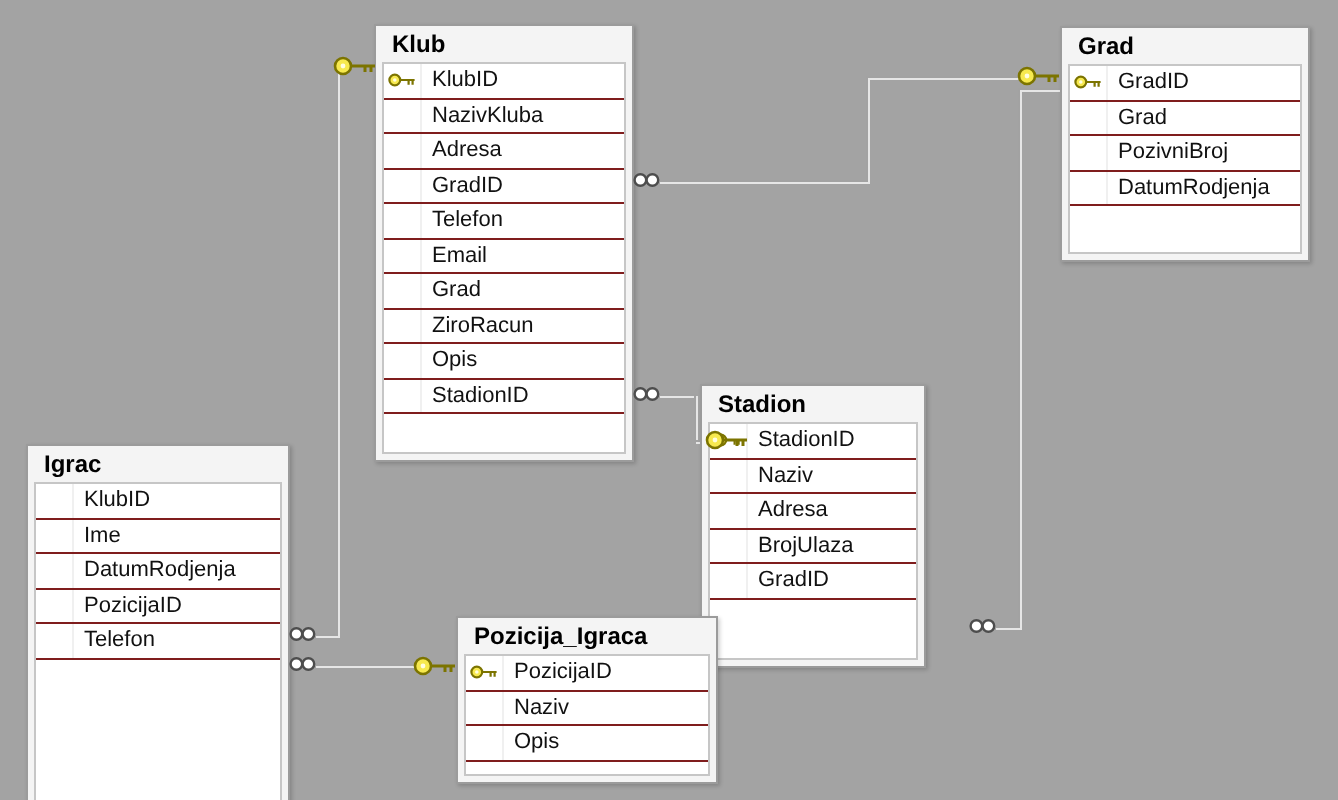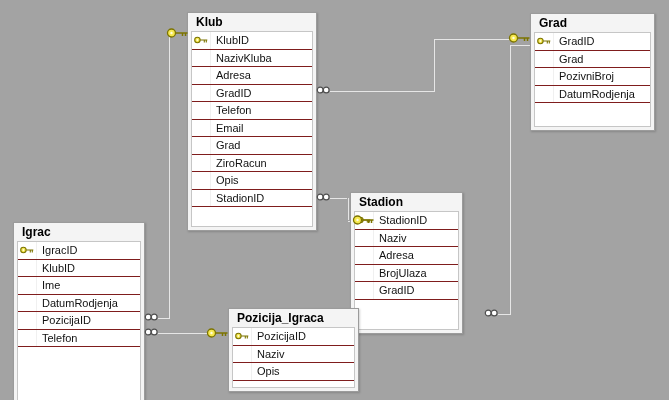--- a/index.html
+++ b/index.html
@@ -188,30 +188,20 @@
           <span class="keycell"></span>
           <span class="colname">DatumRodjenja</span>
         </div>
       </div>
   </div>
 
   <div class="tbl" style="left:13px;top:222px;width:132px;height:212px">
     <div class="tbl-title">Igrac</div>
     <div class="tbl-grid">
         <div class="trow">
-          <span class="keycell">
-            <svg width="14" height="8" viewBox="0 0 14 8">
-              <path d="M6 4 H13.3 M10.3 4 V6.4 M12.3 4 V6.4" stroke="#7c7400" stroke-width="1.1" fill="none"></path>
-              <circle cx="3.4" cy="4" r="2.7" fill="#f7e94f" stroke="#7c7400" stroke-width="1.1"></circle>
-              <circle cx="3.4" cy="4" r="0.9" fill="#fffde0"></circle>
-            </svg>
-          </span>
-          <span class="colname">IgracID</span>
-        </div>
-        <div class="trow">
           <span class="keycell"></span>
           <span class="colname">KlubID</span>
         </div>
         <div class="trow">
           <span class="keycell"></span>
           <span class="colname">Ime</span>
         </div>
         <div class="trow">
           <span class="keycell"></span>
           <span class="colname">DatumRodjenja</span>

